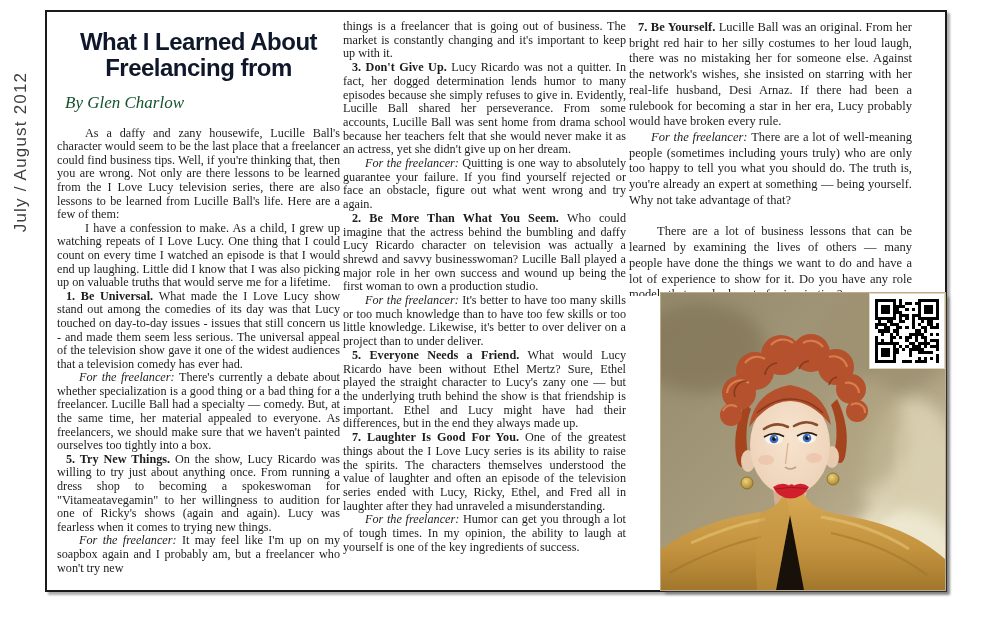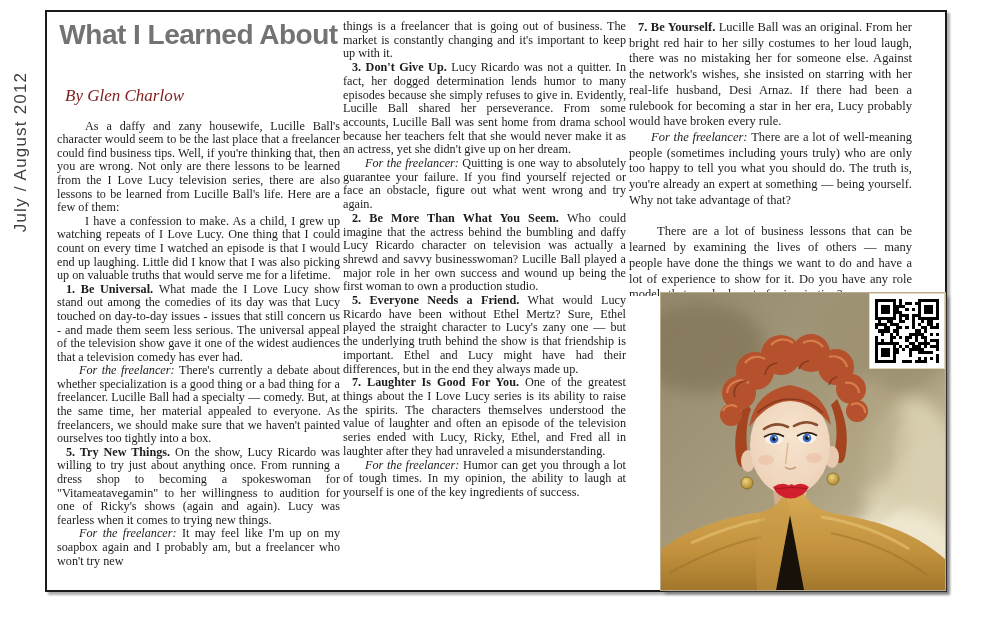--- a/index.html
+++ b/index.html
@@ -17,27 +17,27 @@
     position:absolute;left:45px;top:10px;width:902px;height:582px;
     box-sizing:border-box;border:2px solid #1b1b1b;
     box-shadow:3px 3px 2px rgba(110,110,110,.55);
     padding:8px 10px 0 10px;background:#fff;
     display:flex;
   }
   .col{width:283px;overflow:hidden;}
   .col + .col{margin-left:3px;}
 
   h1.title{
-    margin:2px 0 0 0;text-align:center;
+    margin:9px 0 0 0;text-align:center;
     font-family:"Liberation Sans",sans-serif;
-    font-weight:bold;font-size:28px;line-height:25.8px;
-    letter-spacing:-0.5px;color:#737373;
+    font-weight:bold;font-size:24px;line-height:25.8px;
+    letter-spacing:-0.5px;color:#0f172a;
   }
   .byline{
-    font-style:italic;font-size:17px;color:#7f1d1d;
+    font-style:italic;font-size:17px;color:#14532d;
     margin:12px 0 14px 8px;
   }
 
   .paras p{margin:0;text-align:justify;}
   .col1 .paras{font-size:12.2px;line-height:13.6px;}
   .col2 .paras{font-size:12.2px;line-height:13.7px;}
   .col3 .paras{font-size:12.5px;line-height:15.7px;}
   .p-body{text-indent:28px;}
   .p-num{text-indent:9px;}
   .p-free{text-indent:22px;}
@@ -66,38 +66,39 @@
 </head>
 <body>
 
 <div class="page">
 
   <div class="sidebar-date">July / August 2012</div>
 
   <div class="article-box">
 
     <div class="col col1">
-      <h1 class="title"><span>What I Learned About</span><br><br></h1>
+      <h1 class="title"><span>What I Learned About</span><br><span>Freelancing from</span><br></h1>
       <div class="byline">By Glen Charlow</div>
       <div class="paras">
           <p class="p-body">As a daffy and zany housewife, Lucille Ball's character would seem to be the last place that a freelancer could find business tips. Well, if you're thinking that, then you are wrong. Not only are there lessons to be learned from the I Love Lucy television series, there are also lessons to be learned from Lucille Ball's life. Here are a few of them:</p>
           <p class="p-body">I have a confession to make. As a child, I grew up watching repeats of I Love Lucy. One thing that I could count on every time I watched an episode is that I would end up laughing. Little did I know that I was also picking up on valuable truths that would serve me for a lifetime.</p>
           <p class="p-num"><span class="lead-bold">1. Be Universal. </span>What made the I Love Lucy show stand out among the comedies of its day was that Lucy touched on day-to-day issues - issues that still concern us - and made them seem less serious. The universal appeal of the television show gave it one of the widest audiences that a television comedy has ever had.</p>
           <p class="p-free"><span class="lead-italic">For the freelancer: </span>There's currently a debate about whether specialization is a good thing or a bad thing for a freelancer. Lucille Ball had a specialty — comedy. But, at the same time, her material appealed to everyone. As freelancers, we should make sure that we haven't painted ourselves too tightly into a box.</p>
           <p class="p-num"><span class="lead-bold">5. Try New Things. </span>On the show, Lucy Ricardo was willing to try just about anything once. From running a dress shop to becoming a spokeswoman for "Vitameatavegamin" to her willingness to audition for one of Ricky's shows (again and again). Lucy was fearless when it comes to trying new things.</p>
           <p class="p-free"><span class="lead-italic">For the freelancer: </span>It may feel like I'm up on my soapbox again and I probably am, but a freelancer who won't try new</p>
         </div>
     </div>
 
     <div class="col col2">
       <div class="paras">
           <p class="p-cont">things is a freelancer that is going out of business. The market is constantly changing and it's important to keep up with it.</p>
           <p class="p-num"><span class="lead-bold">3. Don't Give Up. </span>Lucy Ricardo was not a quitter. In fact, her dogged determination lends humor to many episodes because she simply refuses to give in. Evidently, Lucille Ball shared her perseverance. From some accounts, Lucille Ball was sent home from drama school because her teachers felt that she would never make it as an actress, yet she didn't give up on her dream.</p>
           <p class="p-free"><span class="lead-italic">For the freelancer: </span>Quitting is one way to absolutely guarantee your failure. If you find yourself rejected or face an obstacle, figure out what went wrong and try again.</p>
           <p class="p-num"><span class="lead-bold">2. Be More Than What You Seem. </span>Who could imagine that the actress behind the bumbling and daffy Lucy Ricardo character on television was actually a shrewd and savvy businesswoman? Lucille Ball played a major role in her own success and wound up being the first woman to own a production studio.</p>
+          <p class="p-free"><span class="lead-italic">For the freelancer: </span>It's better to have too many skills or too much knowledge than to have too few skills or too little knowledge. Likewise, it's better to over deliver on a project than to under deliver.</p>
           <p class="p-num"><span class="lead-bold">5. Everyone Needs a Friend. </span>What would Lucy Ricardo have been without Ethel Mertz? Sure, Ethel played the straight character to Lucy's zany one — but the underlying truth behind the show is that friendship is important. Ethel and Lucy might have had their differences, but in the end they always made up.</p>
           <p class="p-num"><span class="lead-bold">7. Laughter Is Good For You. </span>One of the greatest things about the I Love Lucy series is its ability to raise the spirits. The characters themselves understood the value of laughter and often an episode of the television series ended with Lucy, Ricky, Ethel, and Fred all in laughter after they had unraveled a misunderstanding.</p>
           <p class="p-free"><span class="lead-italic">For the freelancer: </span>Humor can get you through a lot of tough times. In my opinion, the ability to laugh at yourself is one of the key ingredients of success.</p>
         </div>
     </div>
 
     <div class="col col3">
       <div class="paras">
           <p class="p-num"><span class="lead-bold">7. Be Yourself. </span>Lucille Ball was an original. From her bright red hair to her silly costumes to her loud laugh, there was no mistaking her for someone else. Against the network's wishes, she insisted on starring with her real-life husband, Desi Arnaz. If there had been a rulebook for becoming a star in her era, Lucy probably would have broken every rule.</p>
           <p class="p-free"><span class="lead-italic">For the freelancer: </span>There are a lot of well-meaning people (sometimes including yours truly) who are only too happy to tell you what you should do. The truth is, you're already an expert at something — being yourself. Why not take advantage of that?</p>

